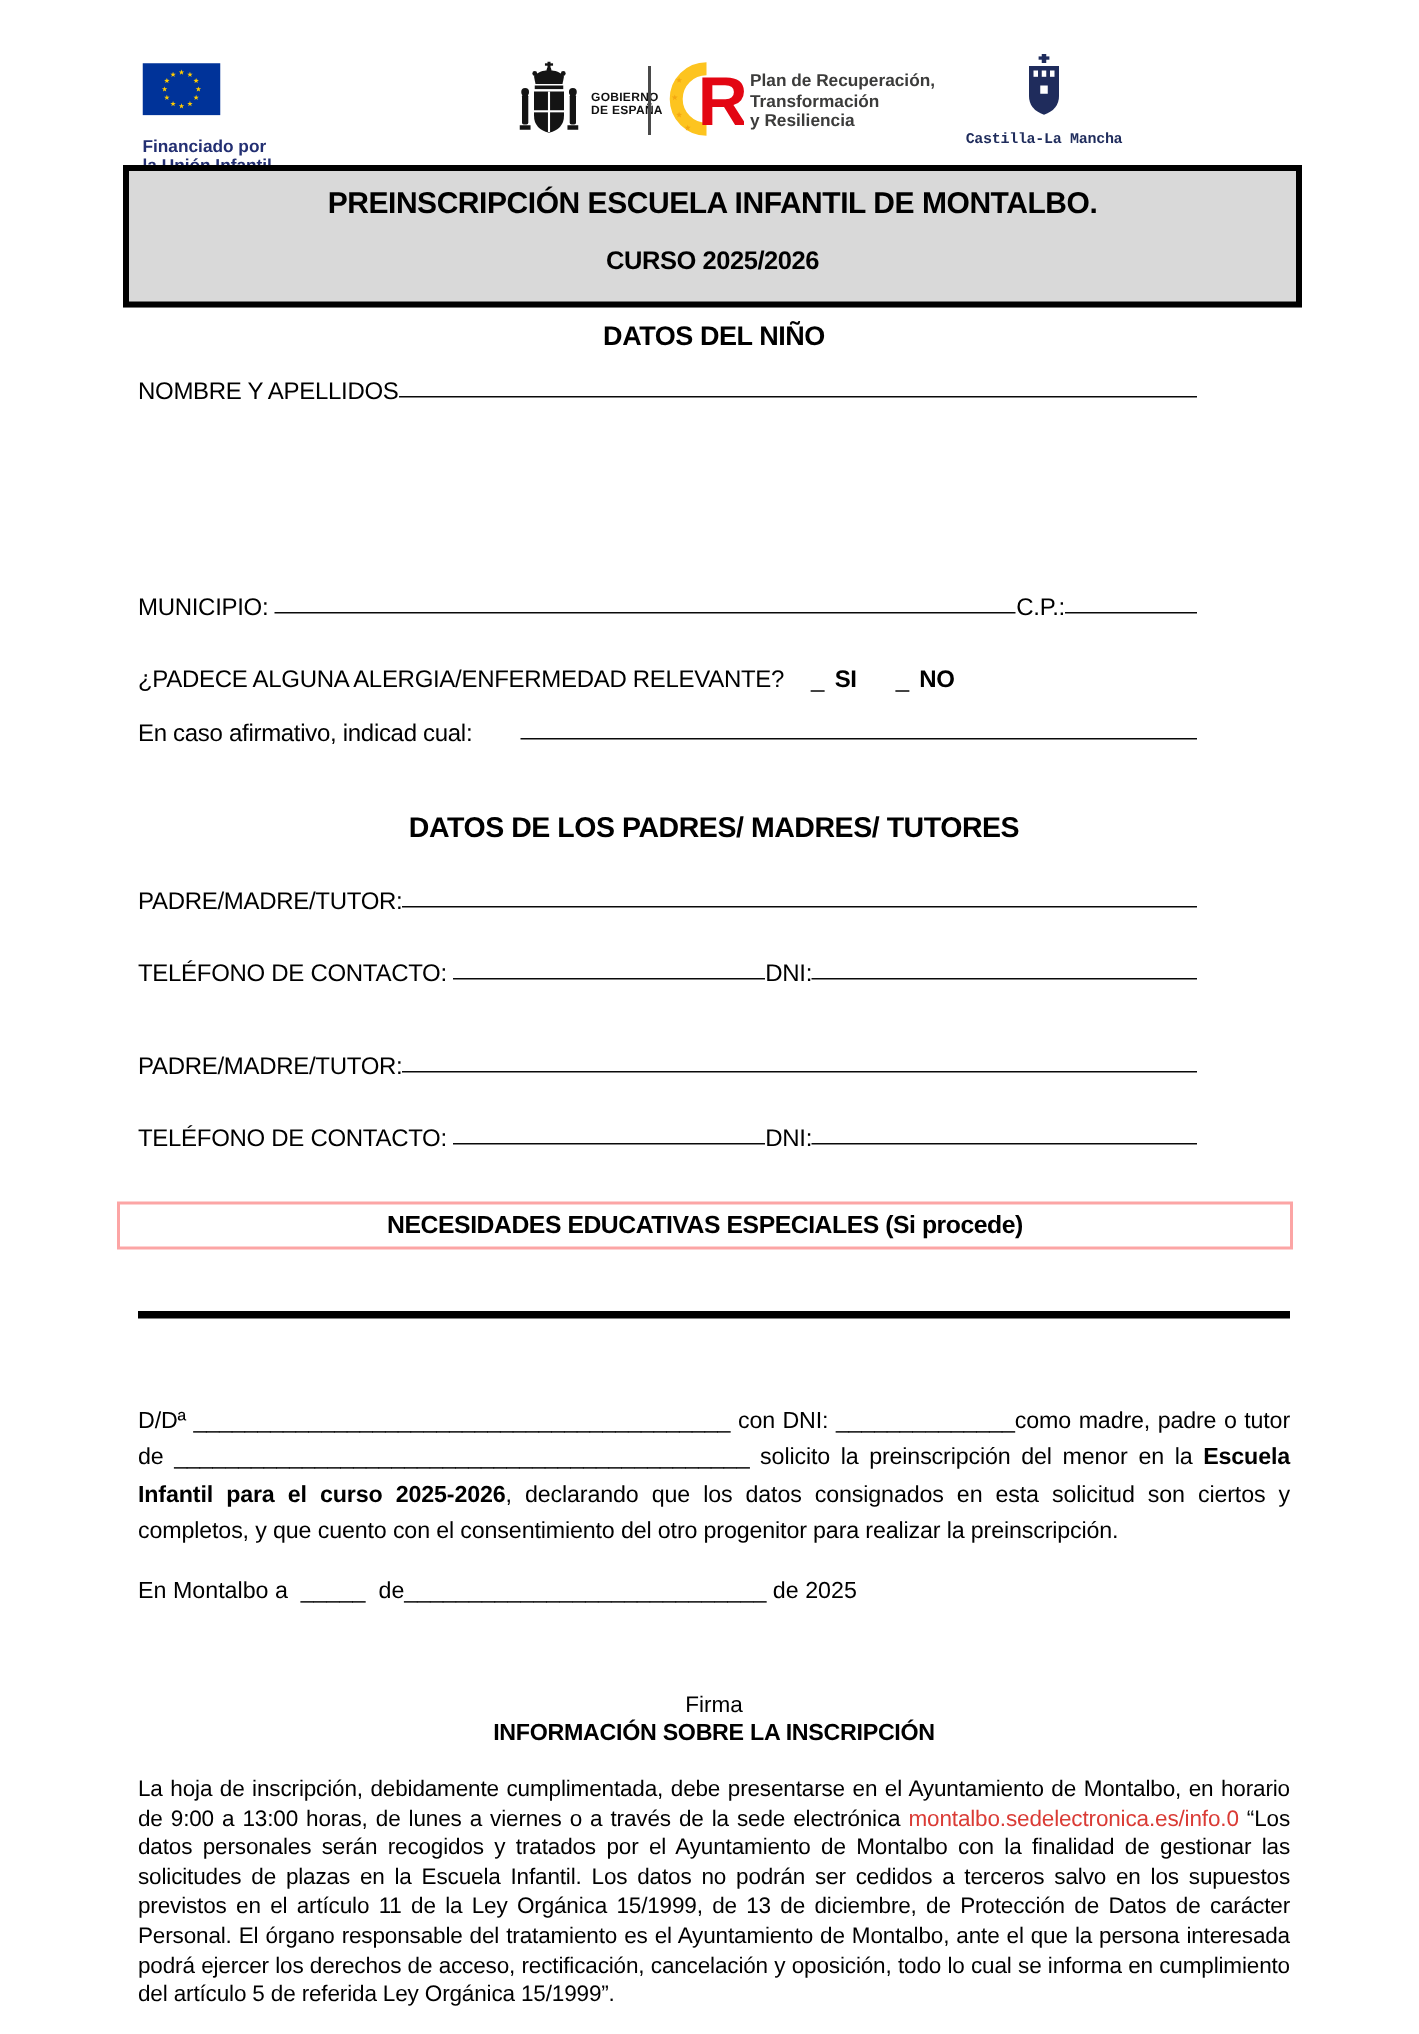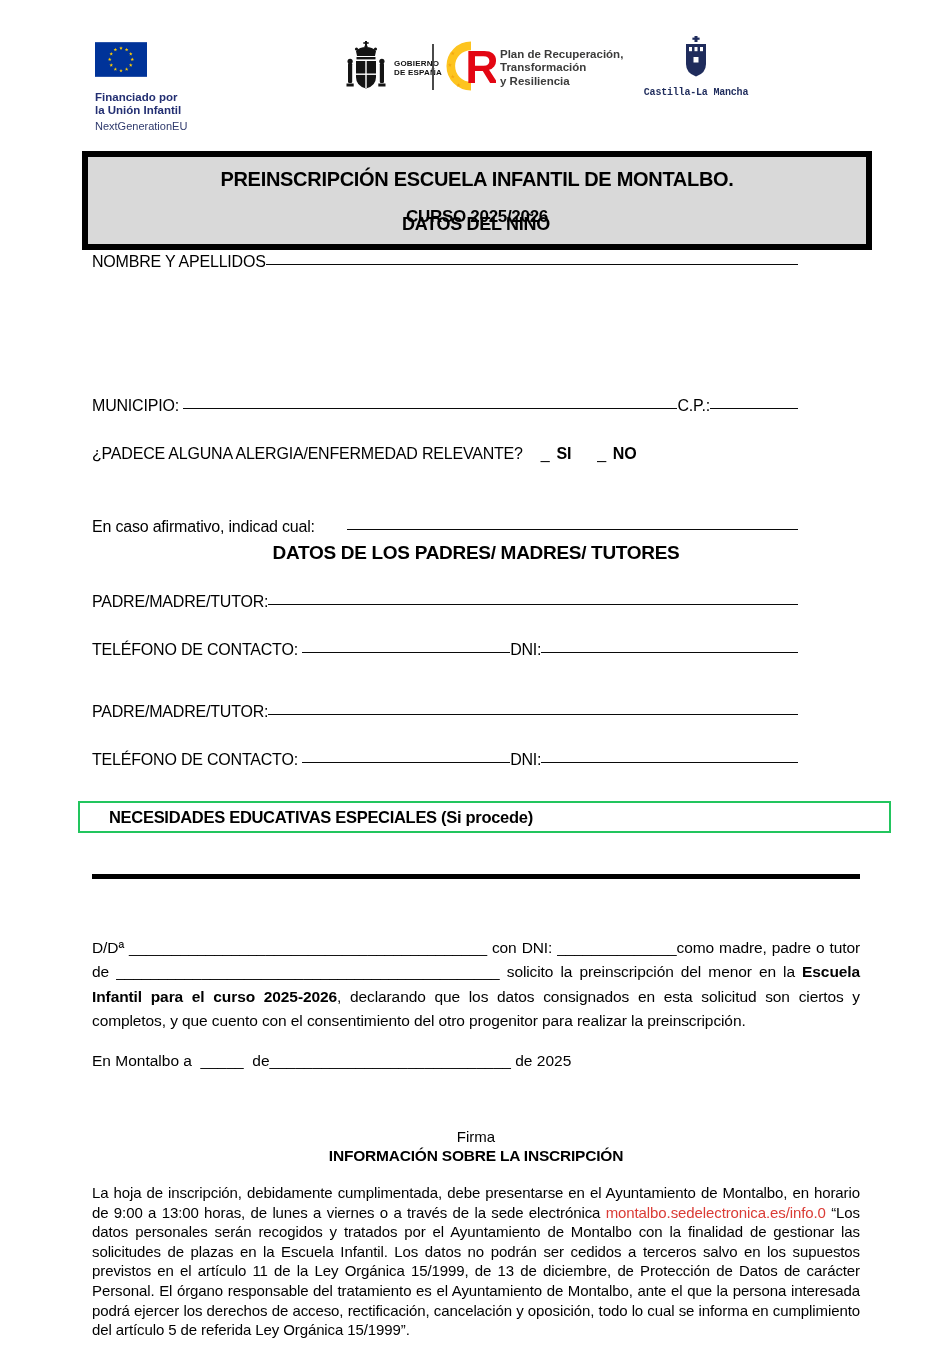--- a/index.html
+++ b/index.html
@@ -14,47 +14,47 @@
   .gob-logo{position:absolute;left:344px;top:41px;display:flex;align-items:center;gap:6px;}
   .gob-text{font-size:8px;font-weight:bold;line-height:9px;color:#111;letter-spacing:.2px;}
   .gob-sep{position:absolute;left:432px;top:44px;width:2px;height:46px;background:#4a4a4a;}
   .plan-logo{position:absolute;left:446px;top:38px;display:flex;align-items:center;gap:4px;}
   .plan-text{font-size:11.5px;font-weight:bold;color:#3c3c3b;line-height:13.5px;}
   .clm-logo{position:absolute;left:635px;top:36px;width:122px;text-align:center;}
   .clm-text{font-size:10px;font-weight:bold;color:#1f2c5c;margin-top:3px;letter-spacing:-.2px;font-family:Liberation Mono, monospace;}
 
   
   .title-box{position:absolute;left:82px;top:110px;width:778px;height:87px;
-             background:#d9d9d9;border:6px solid #000000;text-align:center;margin-top:41px;}
+             background:#d9d9d9;border:4px solid #000000;text-align:center;}
   .title-box .t1{margin-top:11px;font-size:20px;font-weight:bold;letter-spacing:-.3px;}
   .title-box .t2{margin-top:16px;font-size:17px;font-weight:bold;letter-spacing:-.3px;}
 
   
   .sec-h{position:absolute;left:92px;width:768px;text-align:center;font-weight:bold;letter-spacing:-.3px;}
   .h-child{top:214px;font-size:18px;}
   .h-parents{top:542px;font-size:19px;}
 
   
   .row{position:absolute;left:92px;width:706px;display:flex;align-items:center;
        font-size:16px;letter-spacing:-.2px;height:20px;}
   .row .lbl{white-space:pre;}
   .line{border-bottom:1.5px solid #0a0a0a;height:4px;}
   .lf{flex:1 1 auto;}
   .b{font-weight:bold;}
   .gap18{margin-left:18px;} .gap22{margin-left:26px;} .gap6{margin-left:7px;}
 
   .r-nombre{top:252px;} .r-fecha{top:302px;} .r-direcc{top:349px;}
-  .r-muni{top:396px;}   .r-alerg{top:444px;} .r-caso{top:517px;gap:32px;}
+  .r-muni{top:396px;}   .r-alerg{top:444px;} .r-caso{top:480px;gap:32px;}
   .r-p1{top:592px;}     .r-tel1{top:640px;}
   .r-p2{top:702px;}     .r-tel2{top:750px;}
   .w-cp{width:88px;} .w-tel{width:208px;}
 
   
-  .nee{position:absolute;left:78px;top:801px;width:780px;height:28px;border:2px solid #22c55e;
-       font-size:16.5px;font-weight:bold;line-height:28px;letter-spacing:-.3px;padding-left:29px;}
+  .nee{position:absolute;left:78px;top:801px;width:780px;height:28px;border:2px solid #fca5a5;
+       text-align:center;font-size:16.5px;font-weight:bold;line-height:28px;letter-spacing:-.3px;}
 
   .thick-line{position:absolute;left:92px;top:874px;width:768px;height:5px;background:#000;}
 
   
   .decl{position:absolute;left:92px;top:920px;width:768px;text-align:justify;
         font-size:15.5px;line-height:24.5px;letter-spacing:-.1px;}
   .date-line{position:absolute;left:92px;top:1052px;font-size:15.5px;white-space:pre;}
 
   
   .firma{position:absolute;left:92px;top:1128px;width:768px;text-align:center;font-size:15px;}

